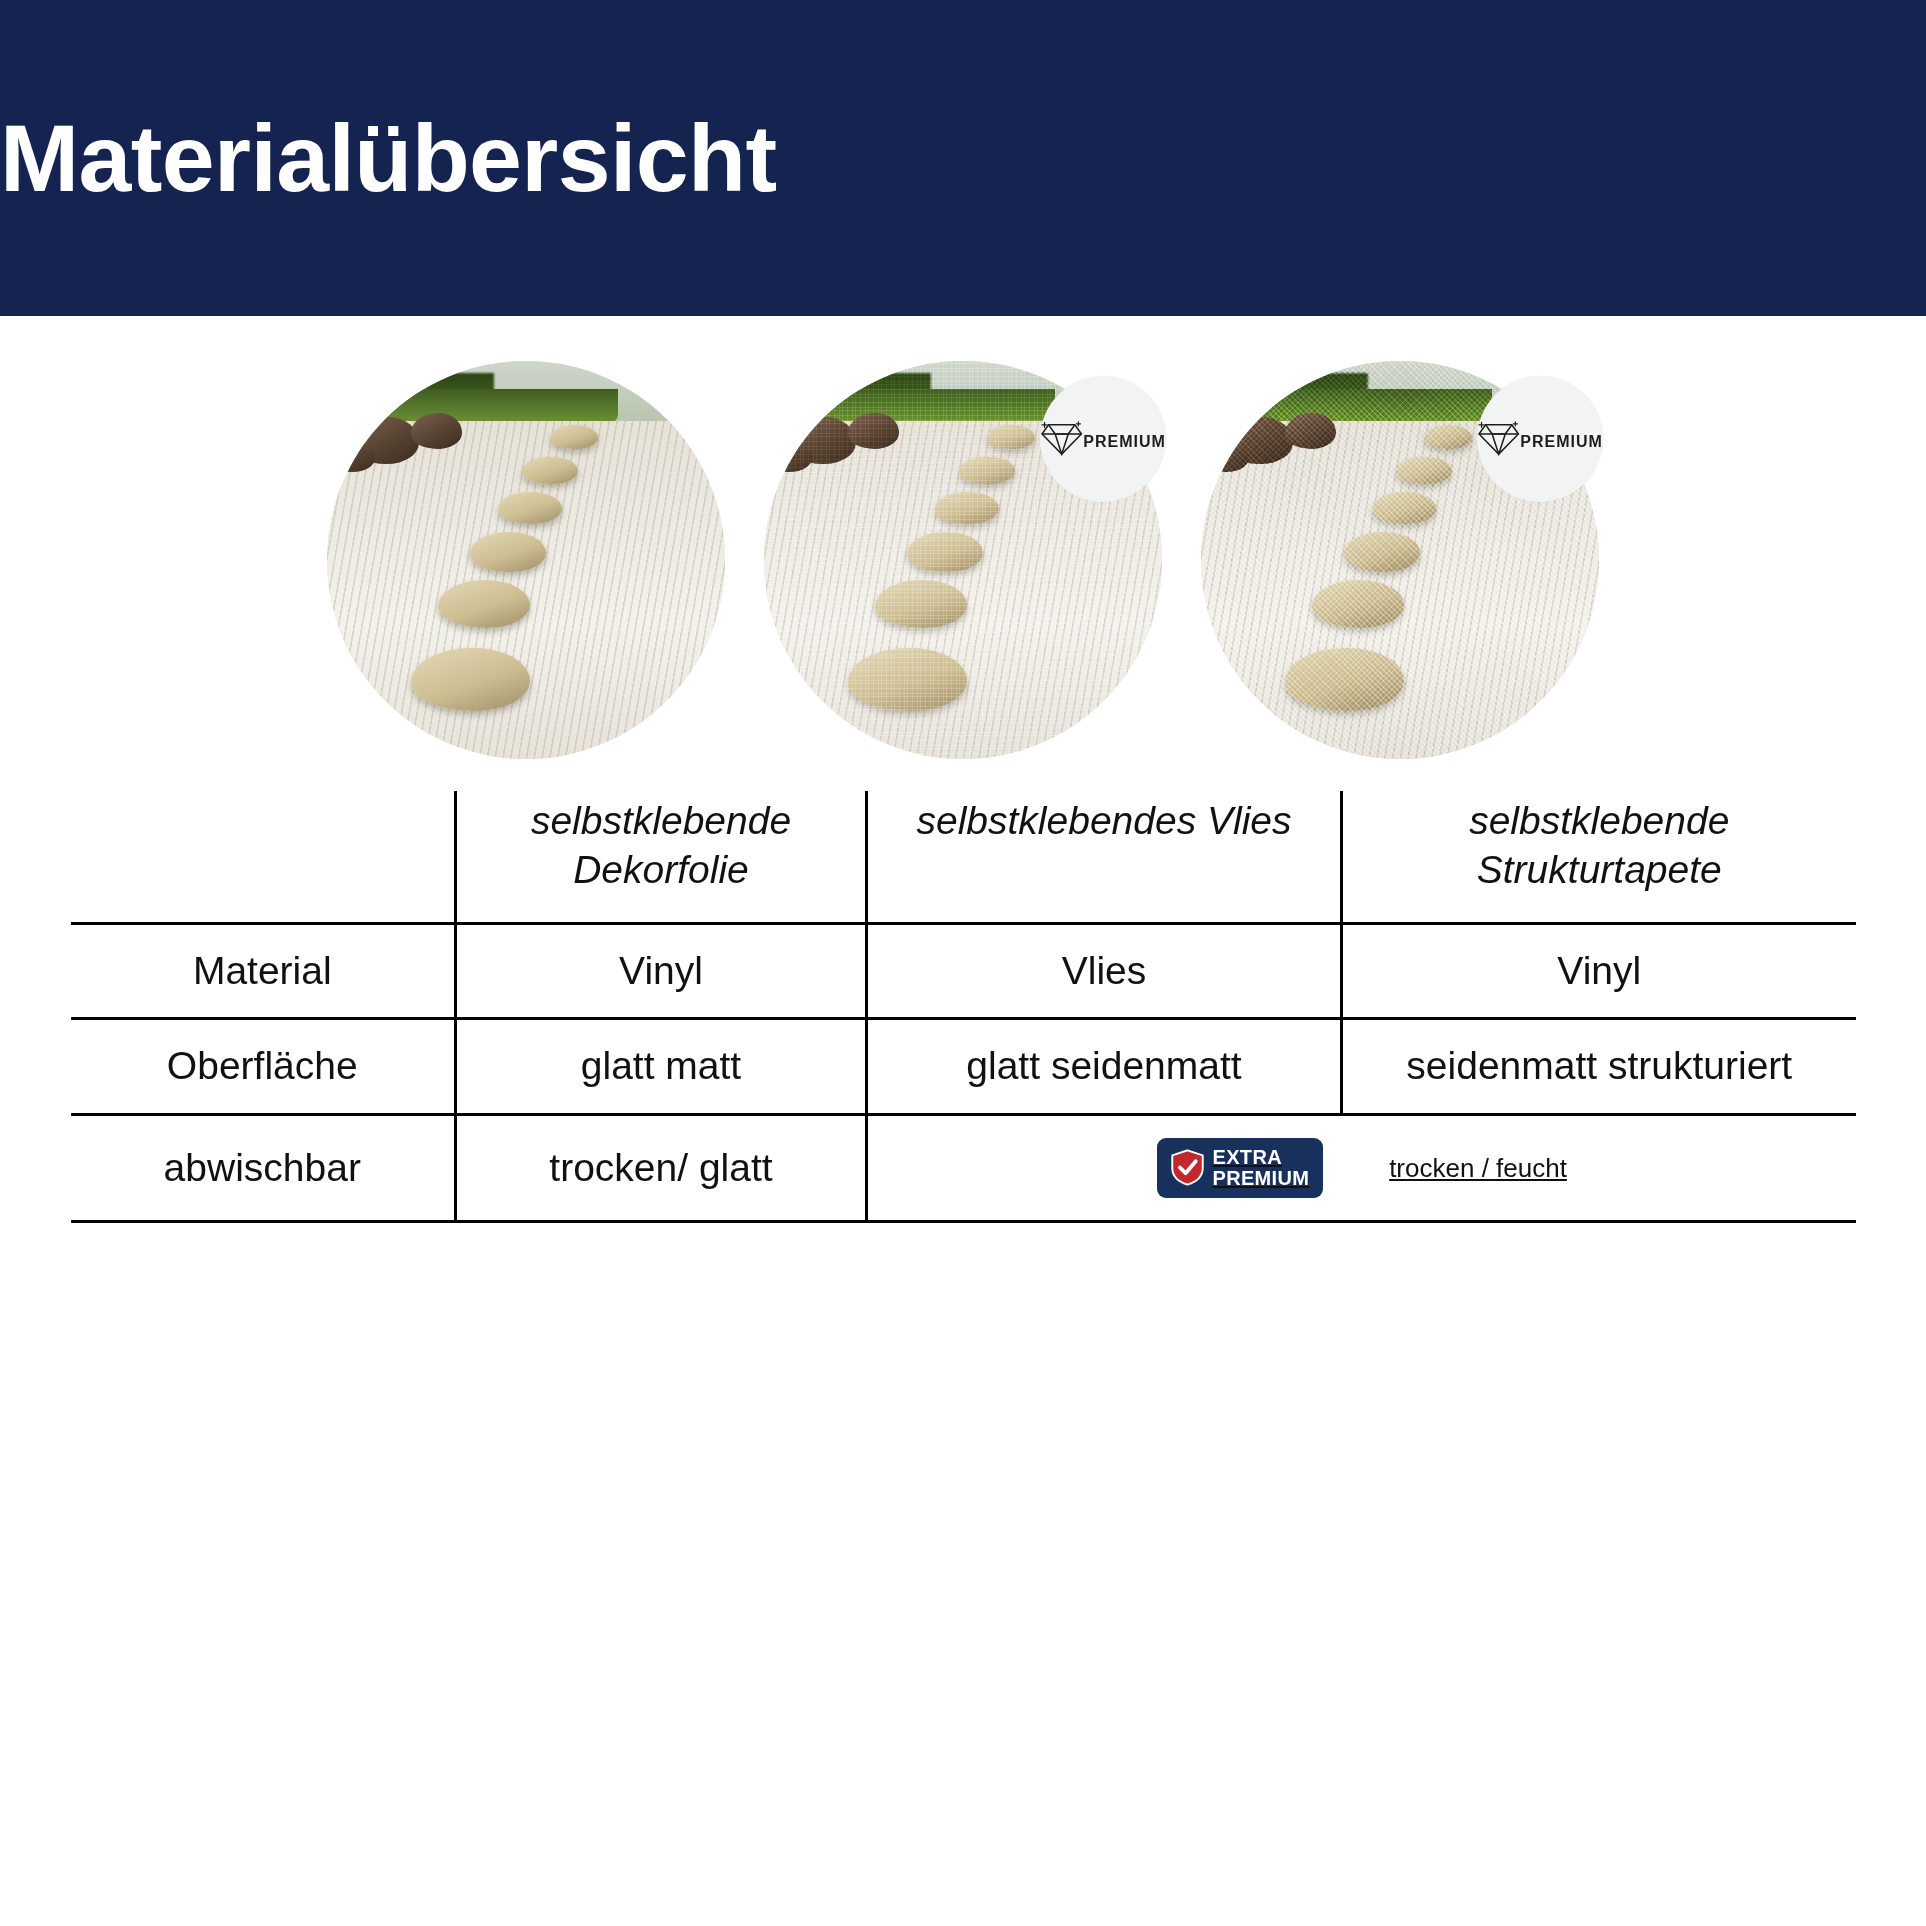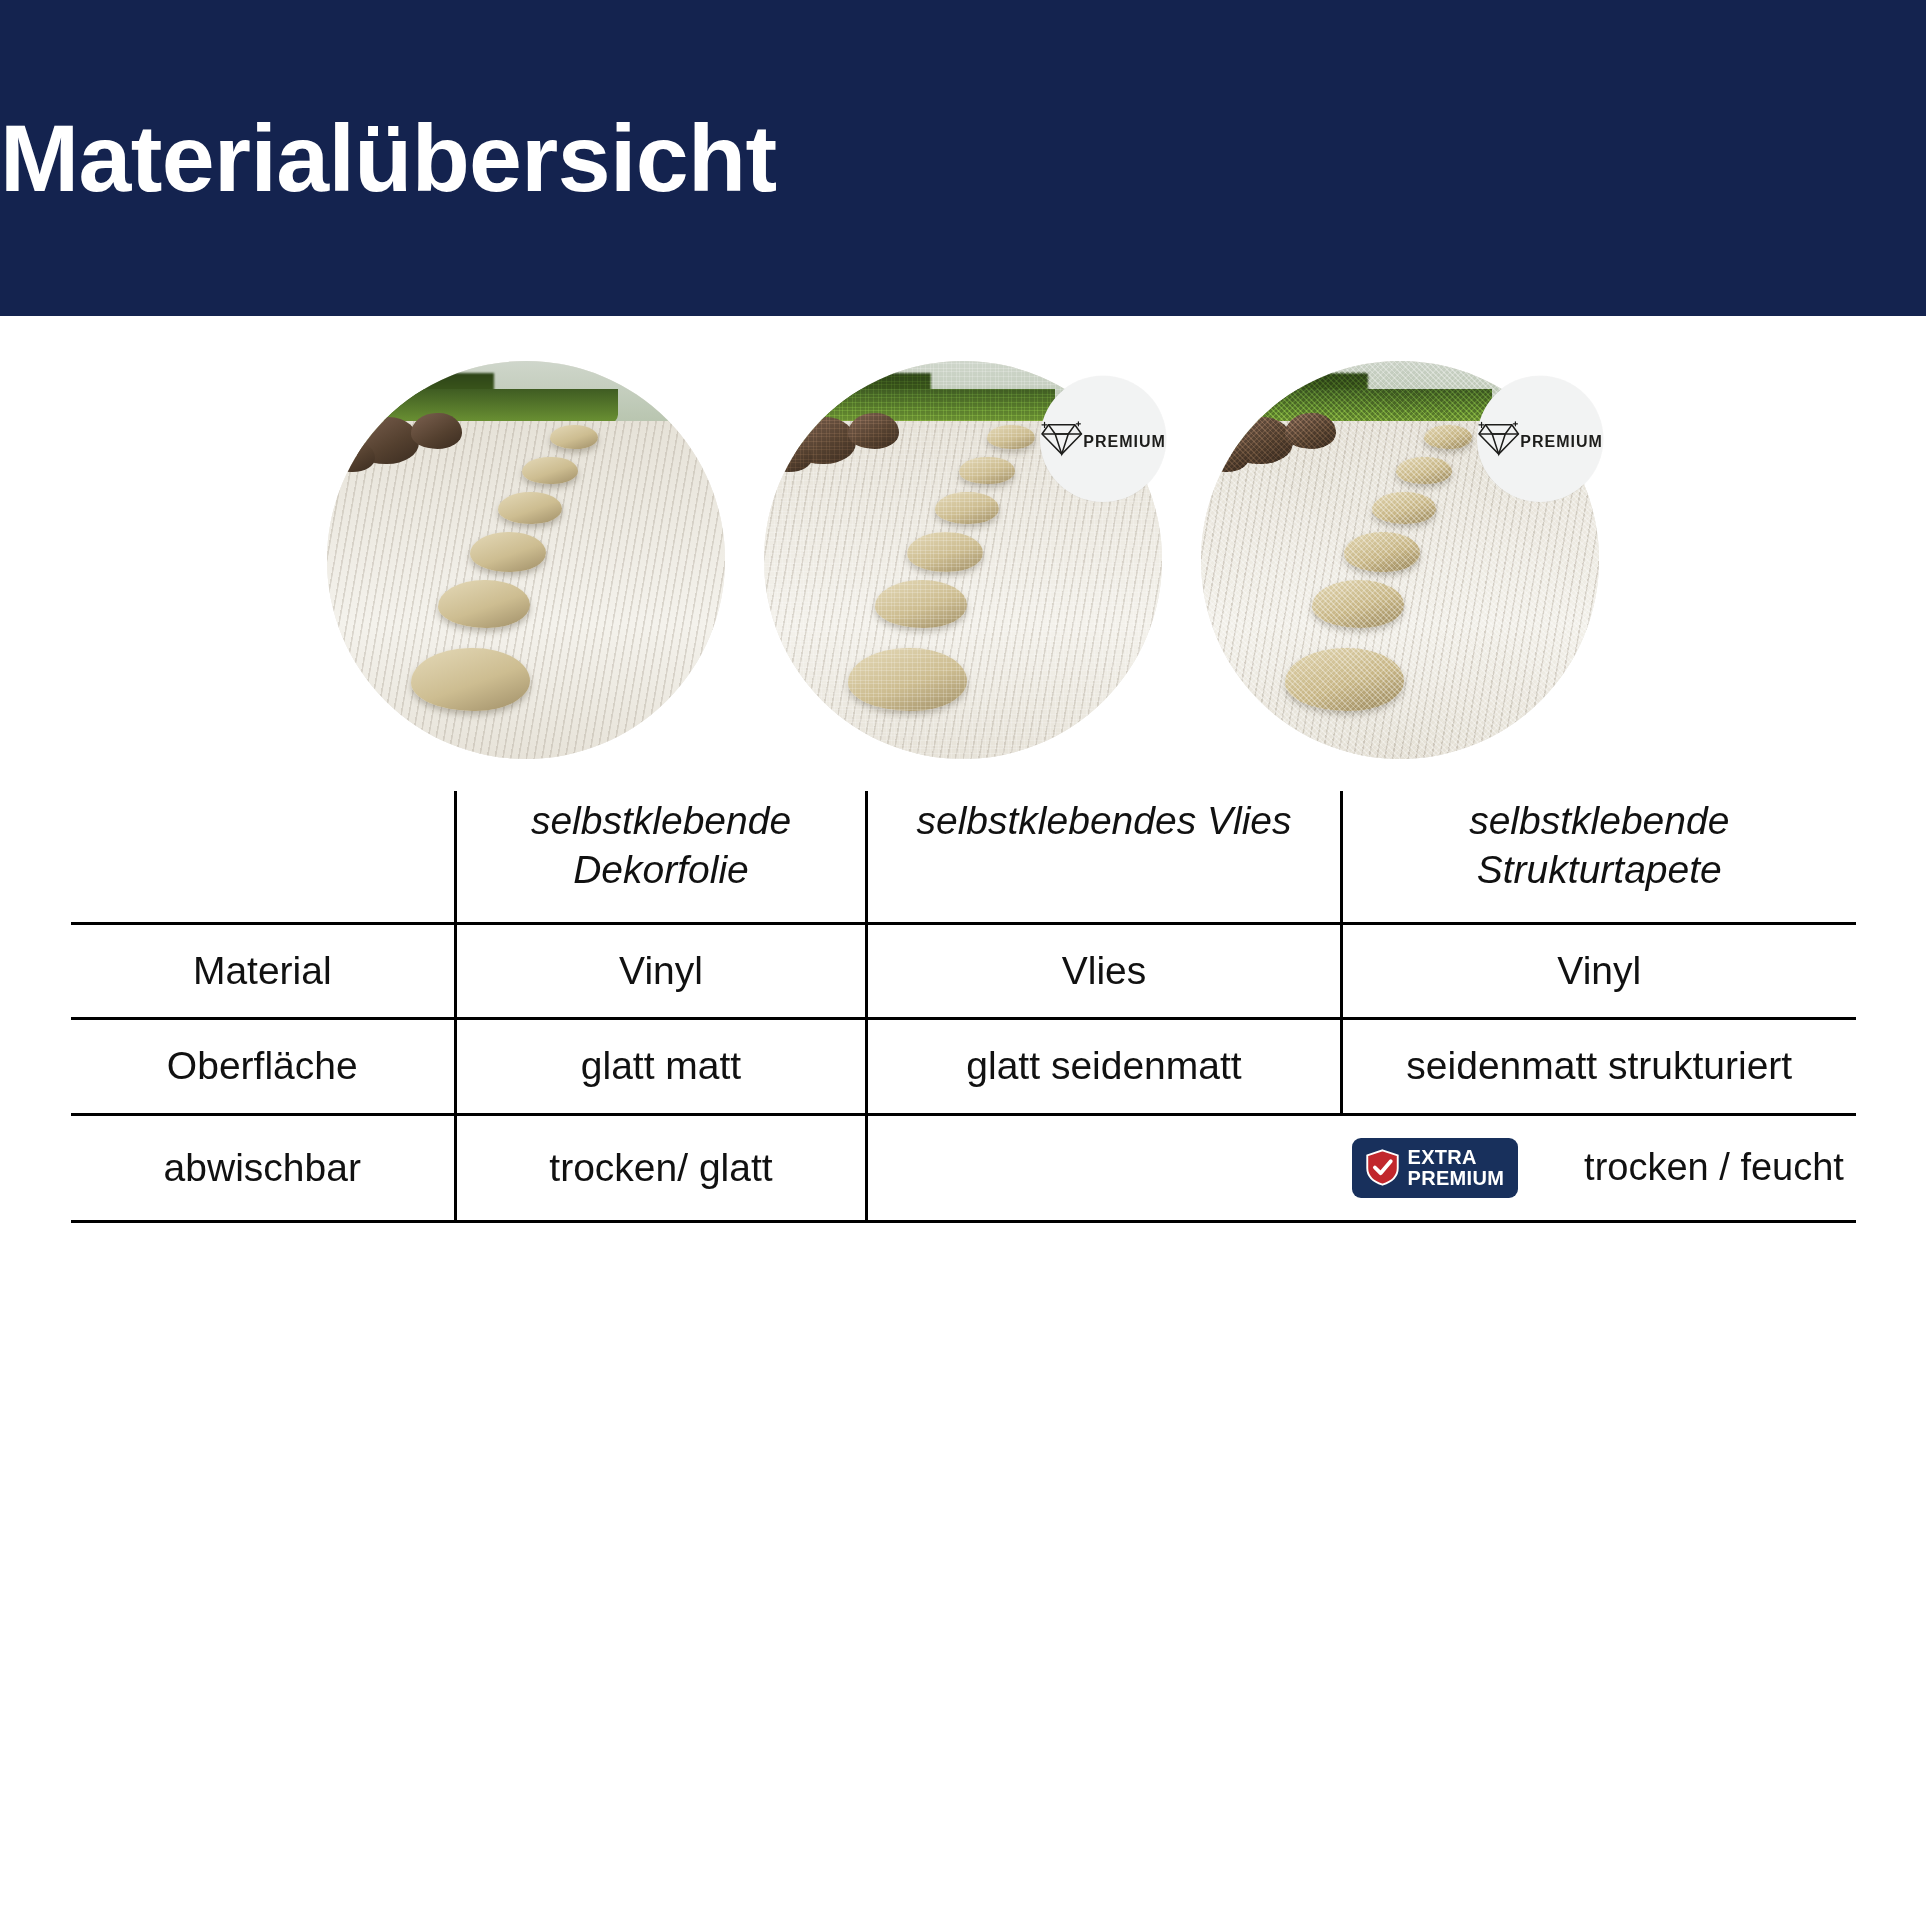--- a/index.html
+++ b/index.html
@@ -196,22 +196,23 @@
   .vline-l { border-left: 3.2px solid #000; }
   
   .hline-t { border-top: 3.2px solid #000; }
 
   td.rowlabel { text-align: center; }
 
   
   .robust-cell-inner {
     display: flex;
     align-items: center;
-    justify-content: flex-end;
+    justify-content: center;
     gap: 26px;
+    text-decoration: underline;
   }
   .robust-badge {
     display: inline-flex;
     align-items: center;
     gap: 9px;
     background: #18305c;
     border-radius: 9px;
     padding: 9px 14px;
   }
   .robust-badge .shield {
@@ -220,21 +221,21 @@
     flex: none;
   }
   .robust-badge .rtext {
     color: #ffffff;
     font-size: 20px;
     font-weight: bold;
     line-height: 1.05;
     letter-spacing: 0.3px;
     text-align: left;
   }
-  .wet-text { font-size: 38px; margin-left: 40px; }
+  .wet-text { font-size: 26px; margin-left: 40px; }
 
   .bottom-rule {
     width: 1785px;
     margin: 0 auto;
     border-top: 3.2px solid #000;
   }
 </style>
 </head>
 <body>
 

